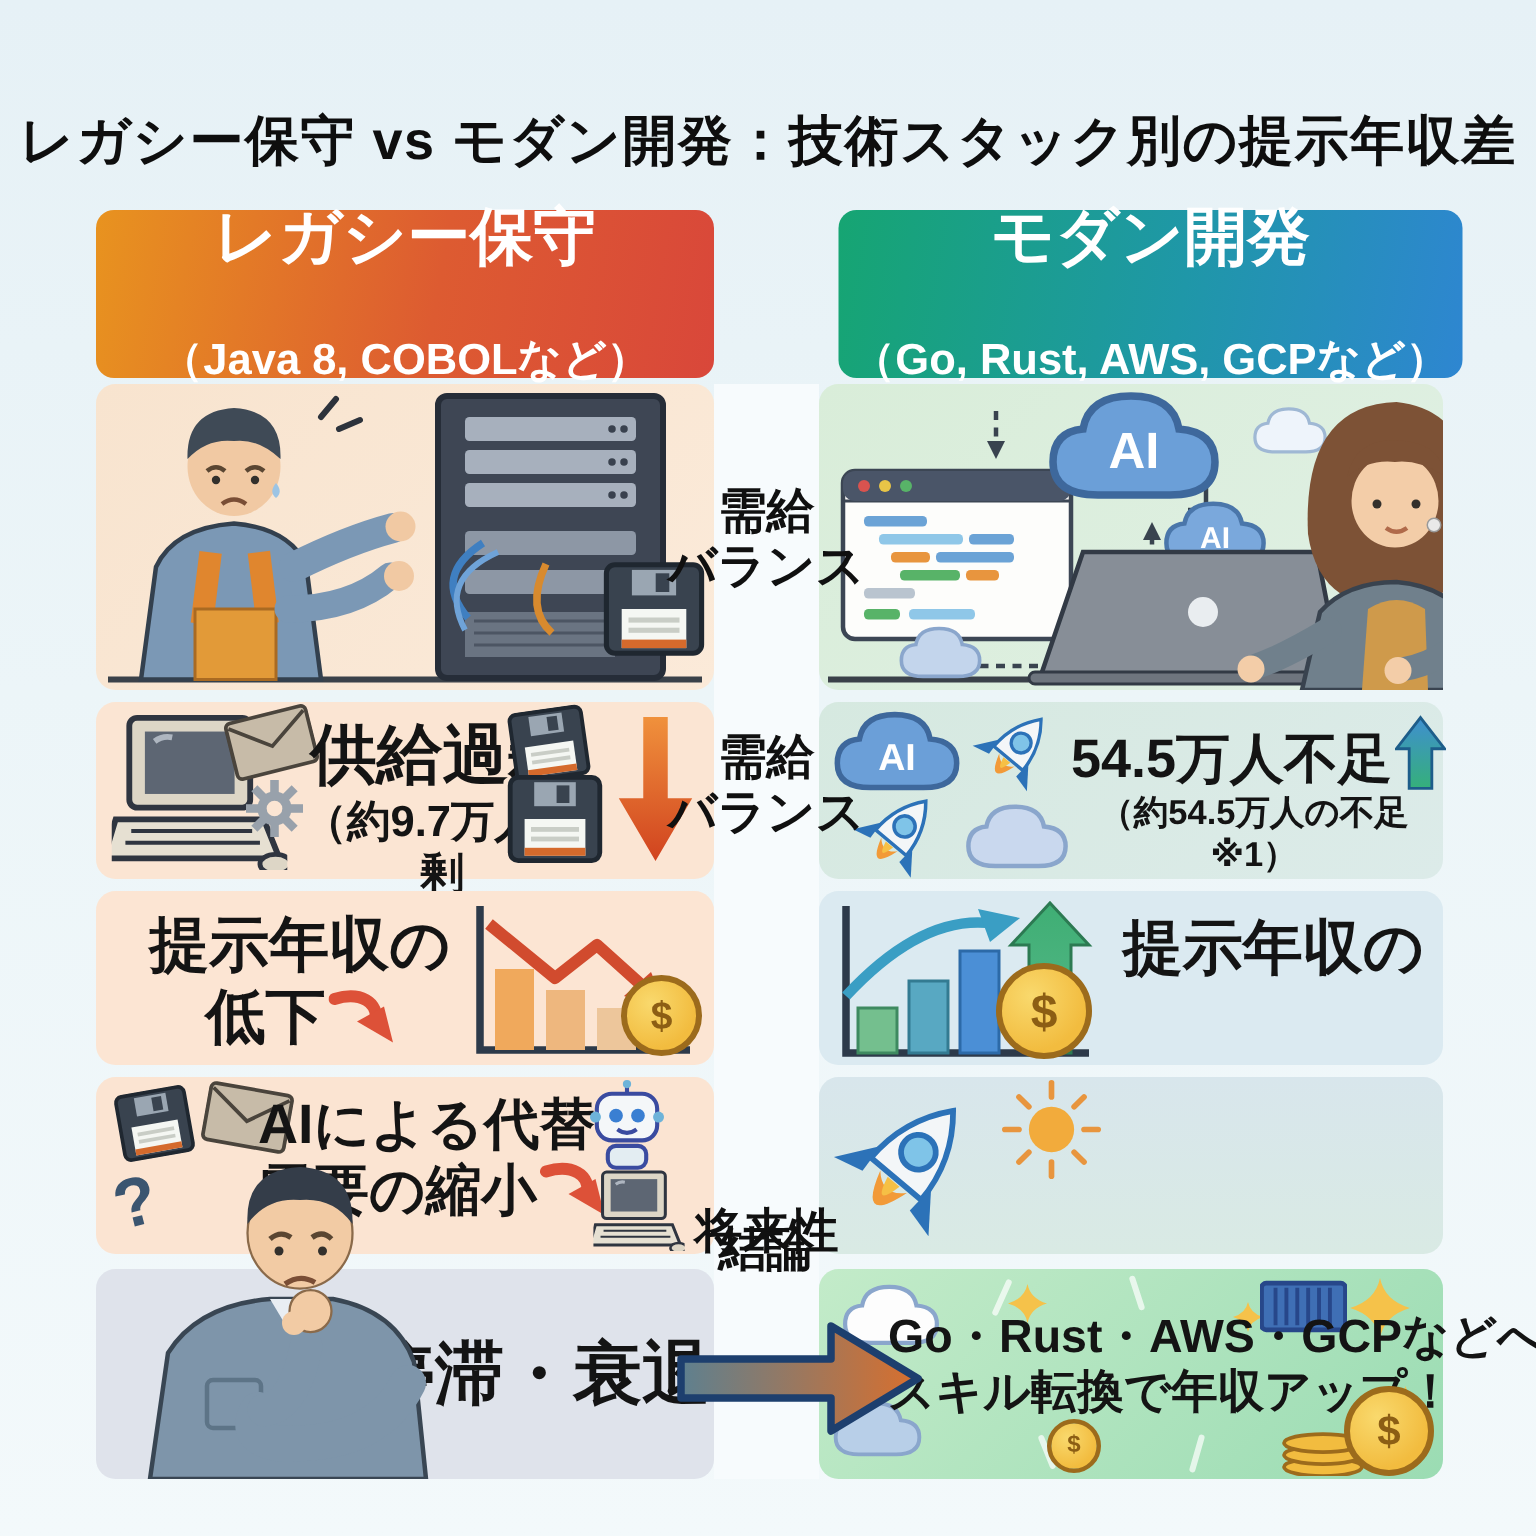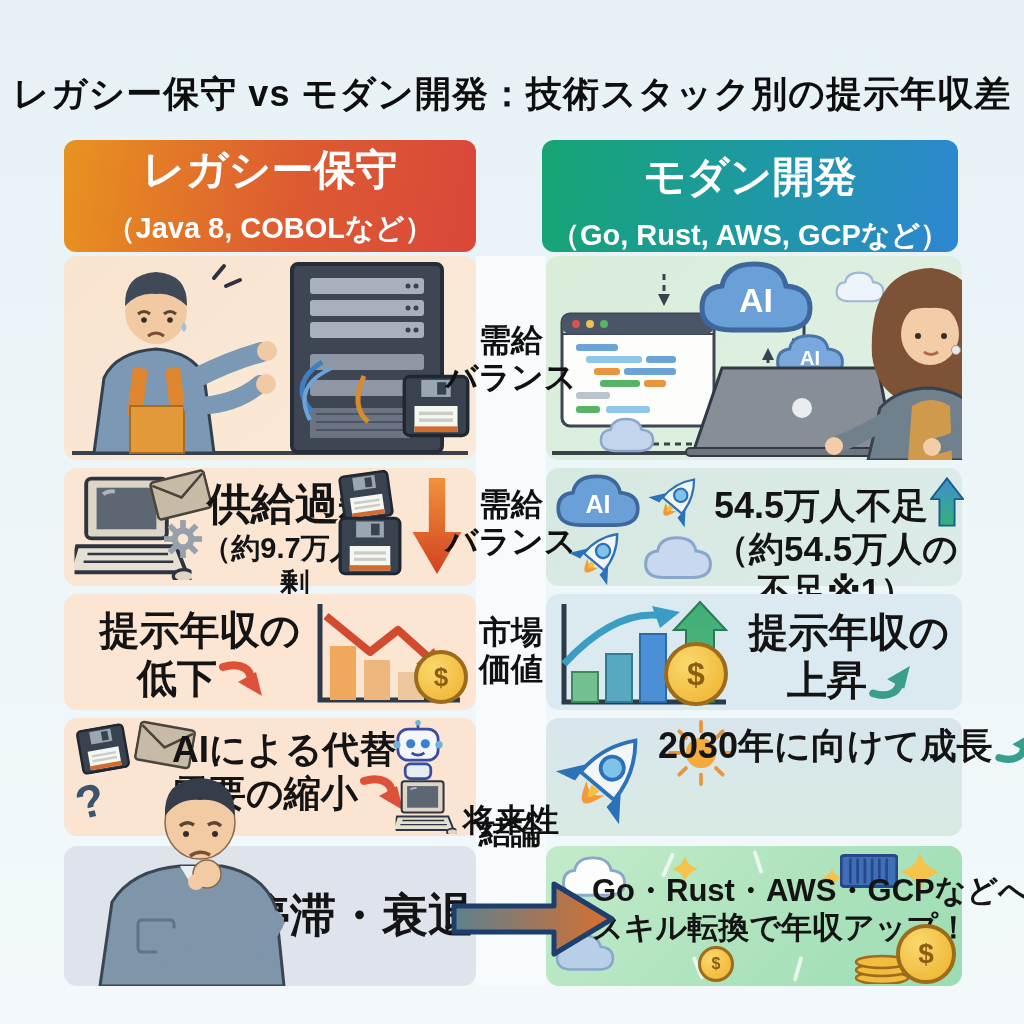--- a/index.html
+++ b/index.html
@@ -3,25 +3,25 @@
 <meta charset="utf-8">
 <style>
   html,body{margin:0;padding:0;}
   .page{position:relative;width:1024px;height:1024px;overflow:hidden;
     background:linear-gradient(180deg,#e6f1f6 0%,#ecf5f8 45%,#f3f9fb 100%);
     font-family:"Liberation Sans","DejaVu Sans",sans-serif;color:#141414;}
   .title{position:absolute;top:70px;left:0;width:100%;text-align:center;
     font-size:36px;font-weight:800;letter-spacing:1px;color:#0e0e0e;}
   .strip{position:absolute;left:476px;top:256px;width:70px;height:730px;background:#f7fbfd;}
   .hdr{position:absolute;top:140px;height:112px;border-radius:12px;color:#fff;
-    display:flex;flex-direction:column;align-items:center;justify-content:center;line-height:1.1;}
+    display:flex;flex-direction:column;align-items:center;justify-content:center;line-height:1.1;gap:24px;}
   .hdr .h1{font-size:42px;font-weight:800;}
   .hdr .h2{font-size:29px;font-weight:700;margin-top:20px;}
   .hdr-legacy{left:64px;width:412px;background:linear-gradient(100deg,#e8931f 0%,#dd5b31 55%,#d9473a 100%);}
-  .hdr-modern{left:542px;width:416px;background:linear-gradient(100deg,#16a572 0%,#1f97a8 55%,#2e86d1 100%);justify-content:flex-end;}
+  .hdr-modern{left:559px;width:416px;background:linear-gradient(100deg,#16a572 0%,#1f97a8 55%,#2e86d1 100%);}
   .cell{position:absolute;border-radius:13px;overflow:visible;}
   .cl{left:64px;width:412px;}
   .cr{left:546px;width:416px;}
   .r1{top:256px;height:204px;} .r2{top:468px;height:118px;}
   .r3{top:594px;height:116px;} .r4{top:718px;height:118px;} .r5{top:846px;height:140px;}
   .bg-r1l{background:linear-gradient(135deg,#f8e4cf,#fbead9);}
   .bg-r2l{background:#fbe5d3;} .bg-r3l{background:#fce5d3;} .bg-r4l{background:#fbe4d2;}
   .bg-r5l{background:#dfe3eb;}
   .bg-r1r{background:linear-gradient(135deg,#d9edd9,#e0f0e4);}
   .bg-r2r{background:linear-gradient(135deg,#d6e9e0,#dcebe9);}
@@ -158,22 +158,20 @@
   </div>
   <div class="hdr hdr-modern">
     <div class="h1">モダン開発</div>
     <div class="h2">（Go, Rust, AWS, GCPなど）</div>
   </div>
 
   <div class="clabel" style="top:322px">需給
 バランス</div>
   <div class="clabel" style="top:486px">需給
 バランス</div>
-  <div class="clabel" style="top:614px">市場
-価値</div>
   <div class="clabel" style="top:802px">将来性</div>
   <div class="clabel" style="top:814px">結論</div>
 
   <div class="cell cl r1 bg-r1l">
     <svg width="412" height="204" viewBox="0 0 412 204">
       <line x1="8" y1="197" x2="404" y2="197" stroke="#3a4149" stroke-width="4"></line>
 
       <rect x="228" y="8" width="150" height="188" rx="6" fill="#3e4654" stroke="#262d38" stroke-width="4"></rect>
       <g>
         <rect x="246" y="22" width="114" height="16" rx="3" fill="#a7b0bd"></rect>
@@ -313,21 +311,21 @@
     <svg class="icon" style="left:24px;top:56px;transform:rotate(40deg)" width="56" height="66">
         <use href="#sRocket" width="56" height="66"></use>
       </svg>
     <svg class="icon" style="left:96px;top:66px" width="72" height="46">
         <use href="#sCloud" width="72" height="46" fill="#c9d8ee" stroke="#8aa6cc"></use>
       </svg>
     <div class="txt" style="left:168px;right:4px;top:8px">
       <div class="nowrap"><span class="t-main" style="font-size:36px">54.5万人不足</span><svg class="swoosh" style="vertical-align:-10px" width="34" height="52" viewBox="0 0 36 54">
             <polygon points="18,2 35,24 26,24 26,52 10,52 10,24 1,24" fill="url(#gUp)" stroke="#1d5d8a" stroke-width="2"></polygon>
           </svg></div>
-      <div class="t-sub" style="font-size:35px">（約54.5万人の不足※1）</div>
+      <div class="t-sub" style="font-size:23px">（約54.5万人の不足※1）</div>
     </div>
   </div>
 
   <div class="cell cl r3 bg-r3l" style="position:absolute">
     <div class="txt" style="left:16px;top:12px;width:240px;font-size:40px;font-weight:800">
       <div>提示年収の</div>
       <div class="nowrap"><span>低下</span><svg class="swoosh" width="44" height="38">
             <use href="#sSwooshDown" width="44" height="38"></use>
           </svg></div>
     </div>
@@ -351,23 +349,20 @@
       <rect x="84" y="36" width="26" height="68" fill="#4b8fd6" stroke="#2c6aa8" stroke-width="2"></rect>
       <path d="M8 66 Q60 10 108 18" stroke="#3a9ec4" stroke-width="7" fill="none"></path>
       <polygon points="124,14 96,8 104,30" fill="#3a9ec4"></polygon>
       <polygon points="144,4 170,32 158,32 158,104 130,104 130,32 118,32" fill="url(#gGreenUp)" stroke="#2c7a52" stroke-width="2"></polygon>
     </svg>
     <div class="coin" style="left:118px;bottom:4px;width:56px;height:56px;font-size:32px">
         <span>$</span>
       </div>
     <div class="txt" style="left:196px;right:6px;top:14px;font-size:40px;font-weight:800">
       <div>提示年収の</div>
-      <div class="nowrap"><span>上昇</span><svg class="swoosh" width="42" height="36">
-            <use href="#sSwooshUp" width="42" height="36"></use>
-          </svg></div>
     </div>
   </div>
 
   <div class="cell cl r4 bg-r4l" style="position:absolute">
     <svg class="icon" style="left:14px;top:8px;transform:rotate(-10deg)" width="50" height="46">
         <use href="#sFloppy" width="50" height="46"></use>
       </svg>
     <svg class="icon" style="left:72px;top:6px;transform:rotate(10deg)" width="58" height="42">
         <use href="#sEnvelope" width="58" height="42"></use>
       </svg>
@@ -386,23 +381,20 @@
       </svg>
   </div>
   <div class="cell cr r4 bg-r4r" style="position:absolute">
     <svg class="icon" style="left:12px;top:6px;transform:rotate(40deg)" width="92" height="108">
         <use href="#sRocket" width="92" height="108"></use>
       </svg>
     <svg class="icon" style="left:122px;top:2px" width="66" height="66">
         <use href="#sSun" width="66" height="66"></use>
       </svg>
     <div class="txt" style="left:112px;right:4px;top:6px;font-weight:800">
-      <div class="nowrap" style="font-size:36px"><span>2030年に向けて成長</span><svg class="swoosh" width="40" height="34">
-            <use href="#sSwooshUp" width="40" height="34"></use>
-          </svg></div>
     </div>
   </div>
 
   <div class="cell cl r5 bg-r5l" style="position:absolute">
     <div class="txt nowrap" style="left:180px;top:42px;font-size:46px;font-weight:800">停滞・衰退</div>
   </div>
   <div class="cell cr r5 bg-r5r" style="position:absolute">
     <div class="burst" style="left:120px;top:6px;width:4px;height:26px;transform:rotate(24deg)"></div>
     <div class="burst" style="left:210px;top:4px;width:4px;height:24px;transform:rotate(-18deg)"></div>
     <div class="burst" style="left:300px;top:8px;width:4px;height:24px;transform:rotate(20deg)"></div>

